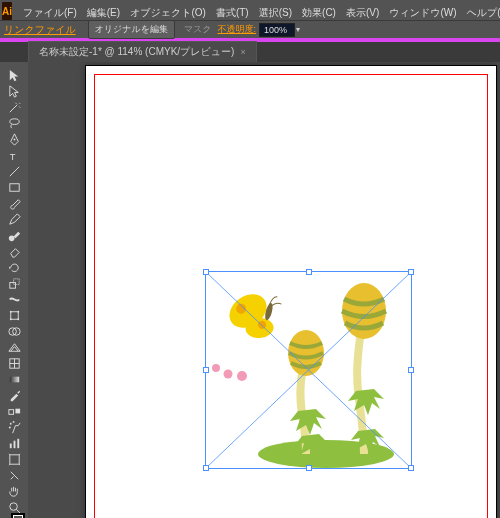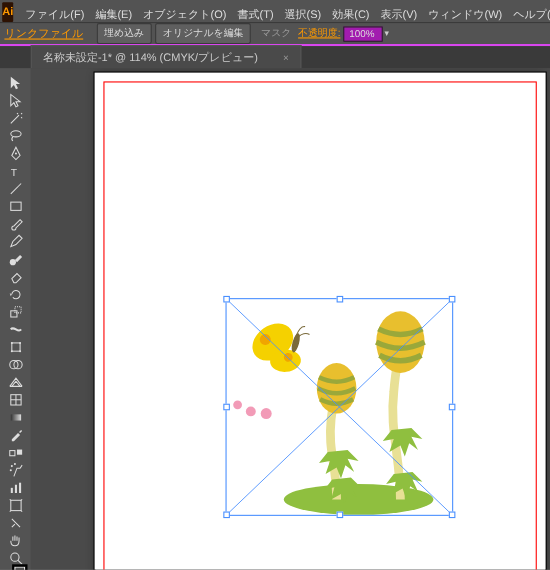--- a/index.html
+++ b/index.html
@@ -1,30 +1,30 @@
 <!DOCTYPE html>
 <html><head>
 <meta charset="utf-8">
 <style>
 *{box-sizing:border-box;margin:0;padding:0;font-family:"Meiryo","Hiragino Sans",sans-serif;font-size:10px;user-select:none}
 body{background:#4a4a4a;width:500px;height:518px;overflow:hidden;position:relative}
 .menubar{height:20px;background:#535353;display:flex;align-items:flex-end;color:#e0e0e0;padding:0 2px}
 .ai-logo{width:18px;height:18px;background:#2d1203;color:#ff9a00;font-weight:bold;font-size:10px;display:flex;align-items:center;justify-content:center;margin-right:6px;border-radius:1px}
 .menu-item{padding:0 5px;color:#ddd;cursor:pointer;white-space:nowrap;font-size:10px}
-.optbar{height:22px;background:#535353;display:flex;align-items:center;padding:0 4px;border-top:1px solid #3a3a3a;border-bottom:2px solid #d946ef}
+.optbar{height:22px;background:#535353;display:flex;align-items:center;padding:0 4px;border-top:1px solid #3a3a3a;border-bottom:4px solid #d946ef}
 .link-file{color:#ff9a00;font-size:10px;text-decoration:underline;margin-right:12px}
 .file-link{color:#ff9a00;font-size:9px;text-decoration:underline;margin-right:12px}
 .opt-btn{background:#5f5f5f;border:1px solid #3a3a3a;color:#ddd;font-size:9px;padding:2px 6px;margin-right:3px;border-radius:2px;cursor:pointer}
 .opt-btn.dd::after{content:" ▾";font-size:8px}
 .mask-lbl{color:#999;font-size:9px;margin:0 6px}
 .opac-lbl{color:#ff9a00;font-size:9px;margin-right:3px;text-decoration:underline}
-.opac-field{background:#a21caf;border:1px solid #222;color:#ddd;font-size:9px;padding:1px 4px;width:36px}
+.opac-field{background:#0f172a;border:1px solid #222;color:#ddd;font-size:9px;padding:1px 4px;width:36px}
 .opac-dd{color:#ccc;font-size:8px;margin-left:1px}
 .tabbar{height:20px;background:#3a3a3a;display:flex;align-items:flex-end;padding-left:28px}
-.doc-tab{background:#4a4a4a;color:#ccc;font-size:9px;padding:3px 10px;border-top:1px solid #555;border-left:1px solid #555;border-right:1px solid #555;display:flex;align-items:center;gap:23px}
+.doc-tab{background:#4a4a4a;color:#ccc;font-size:9px;padding:3px 10px;border-top:1px solid #555;border-left:1px solid #555;border-right:1px solid #555;display:flex;align-items:center;gap:6px}
 .tab-close{color:#999;font-size:9px;cursor:pointer}
 .workspace{position:absolute;top:62px;left:0;right:0;bottom:0;display:flex}
 .toolbox{width:28px;background:#535353;display:flex;flex-direction:column;align-items:center;padding-top:6px;gap:1px}
 .tool{width:22px;height:20px;display:flex;align-items:center;justify-content:center;cursor:pointer;border-radius:2px}
 .tool svg{width:15px;height:15px}
 .tool-sep{width:20px;height:1px;background:#3a3a3a;margin:2px 0}
 .swatch-wrap{margin-top:6px;position:relative;width:22px;height:22px}
 .sw-stroke{position:absolute;bottom:0;right:0;width:14px;height:14px;background:#535353;border:2px solid #000;box-shadow:inset 0 0 0 1px #fff}
 .canvas-area{flex:1;background:#4a4a4a;position:relative;overflow:hidden}
 .artboard{position:absolute;top:4px;left:58px;width:410px;height:526px;background:#fff;box-shadow:0 0 0 1px #000,0 0 8px rgba(0,0,0,.4)}
@@ -50,21 +50,20 @@
   <div class="menu-item">効果(C)</div>
   <div class="menu-item">表示(V)</div>
   <div class="menu-item">ウィンドウ(W)</div>
   <div class="menu-item">ヘルプ(H)</div>
   <div style="flex:1"></div>
 
 </div>
 
 <div class="optbar">
   <span class="link-file">リンクファイル</span>
-  <button class="opt-btn">埋め込み</button>
   <button class="opt-btn">オリジナルを編集</button>
   <span class="mask-lbl">マスク</span>
   <span class="opac-lbl">不透明度:</span>
   <span class="opac-field">100%</span>
   <span class="opac-dd">▾</span>
 </div>
 
 <div class="tabbar">
   <div class="doc-tab">
     <span>名称未設定-1* @ 114% (CMYK/プレビュー)</span>

